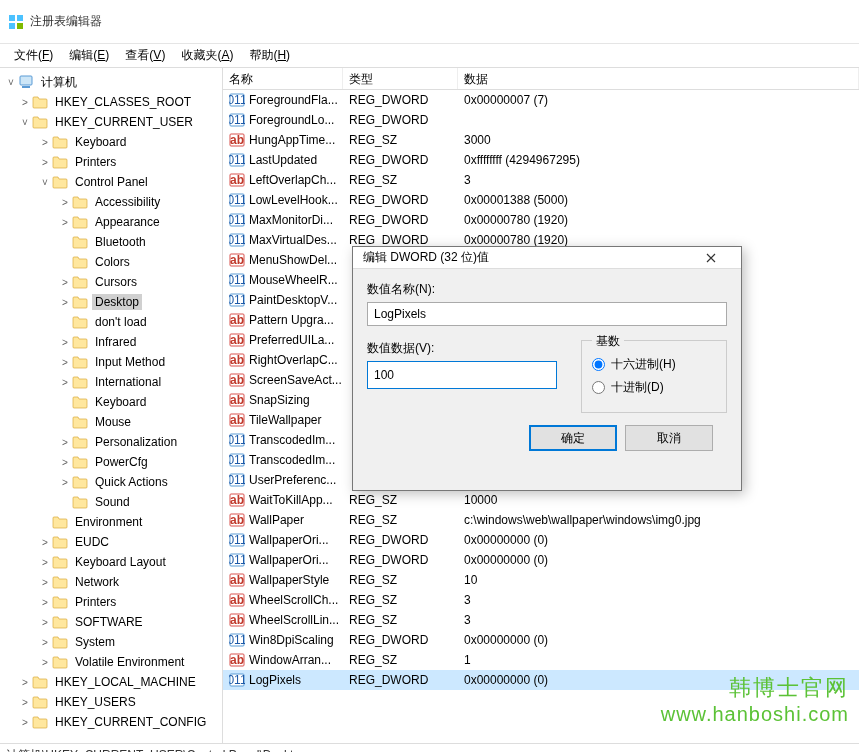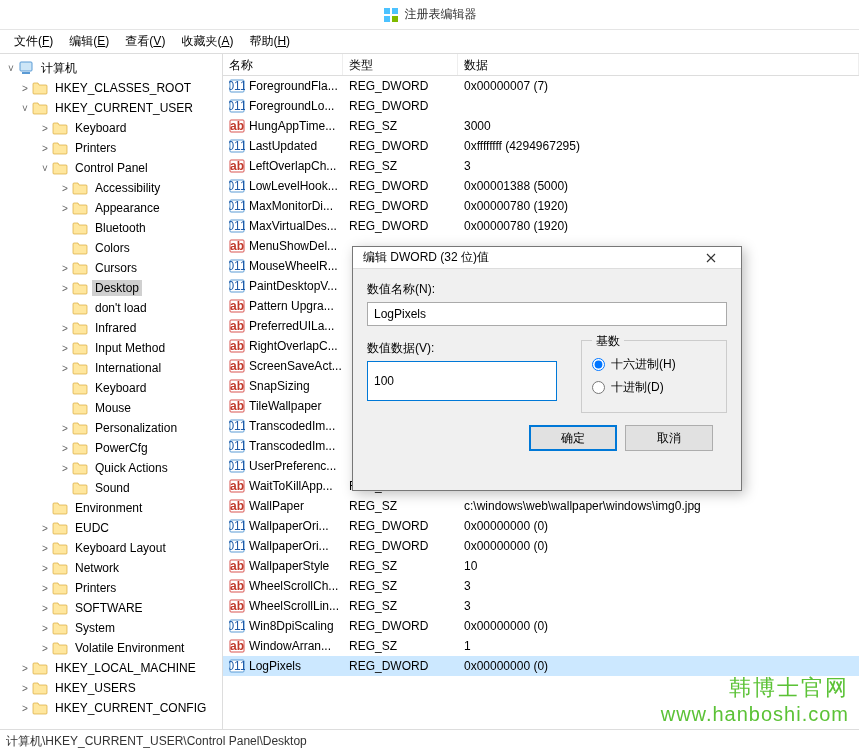--- a/index.html
+++ b/index.html
@@ -1,18 +1,18 @@
 <!DOCTYPE html>
 <html><head>
 <meta charset="utf-8">
 <style>
 * { margin: 0; padding: 0; box-sizing: border-box; font-family: "Microsoft YaHei", "Segoe UI", sans-serif; font-size: 12px; }
 body { background: #fff; width: 859px; height: 752px; overflow: hidden; position: relative; }
 
-.titlebar { height: 30px; display: flex; align-items: center; padding: 0 8px; border-bottom: 1px solid #e5e5e5; justify-content: center; }
+.titlebar { height: 44px; display: flex; align-items: center; padding: 0 8px; border-bottom: 1px solid #e5e5e5; }
 .titlebar .app-icon { width: 16px; height: 16px; margin-right: 6px; }
 .titlebar .title { color: #333; }
 
 .menubar { height: 24px; display: flex; align-items: flex-start; padding: 0 6px; border-bottom: 1px solid #ddd; }
 .menubar .menu-item { padding: 3px 8px; cursor: pointer; }
 .menubar .underline { text-decoration: underline; }
 
 .main { display: flex; height: calc(100% - 30px - 24px - 22px); border-bottom: 1px solid #ddd; }
 
 .tree-panel { width: 223px; overflow: auto; border-right: 1px solid #ddd; padding: 4px 2px; }
@@ -40,21 +40,21 @@
 .dialog-titlebar { height: 22px; display: flex; align-items: center; padding: 0 10px; background: #fff; border-bottom: 1px solid #ddd; }
 .dialog-title { flex: 1; }
 .dialog-close { width: 40px; height: 28px; display: flex; align-items: center; justify-content: center; cursor: pointer; }
 .dialog-body { padding: 12px 14px; }
 .dlg-label { margin-bottom: 4px; }
 .dlg-input { width: 100%; height: 24px; border: 1px solid #aaa; padding: 2px 6px; background: #fff; margin-bottom: 14px; }
 .dlg-input[readonly] { background: #fff; }
 .dlg-row2 { display: flex; gap: 24px; }
 .dlg-col { flex: 1; }
 .dlg-col.right { flex: 1; }
-.value-input { width: 190px; height: 40px; border: 1px solid #0078d7; padding: 2px 6px; outline: none; }
+.value-input { width: 190px; height: 28px; border: 1px solid #0078d7; padding: 2px 6px; outline: none; }
 .fieldset { border: 1px solid #ccc; padding: 6px 10px 10px; }
 .fieldset-legend { padding: 0 4px; background: #f0f0f0; position: relative; top: -14px; display: inline-block; }
 .fieldset-inner { margin-top: -8px; }
 .radio-row { display: flex; align-items: center; margin-bottom: 6px; cursor: pointer; }
 .radio-row input { margin-right: 6px; }
 .dialog-buttons { display: flex; justify-content: flex-end; gap: 8px; padding: 0 14px; margin-top: 12px; }
 .dlg-btn { width: 88px; height: 26px; background: #e1e1e1; border: 1px solid #adadad; cursor: pointer; }
 .dlg-btn.primary { border: 2px solid #0078d7; }
 
 .watermark { position: absolute; right: 10px; bottom: 26px; text-align: right; z-index: 50; pointer-events: none; }

